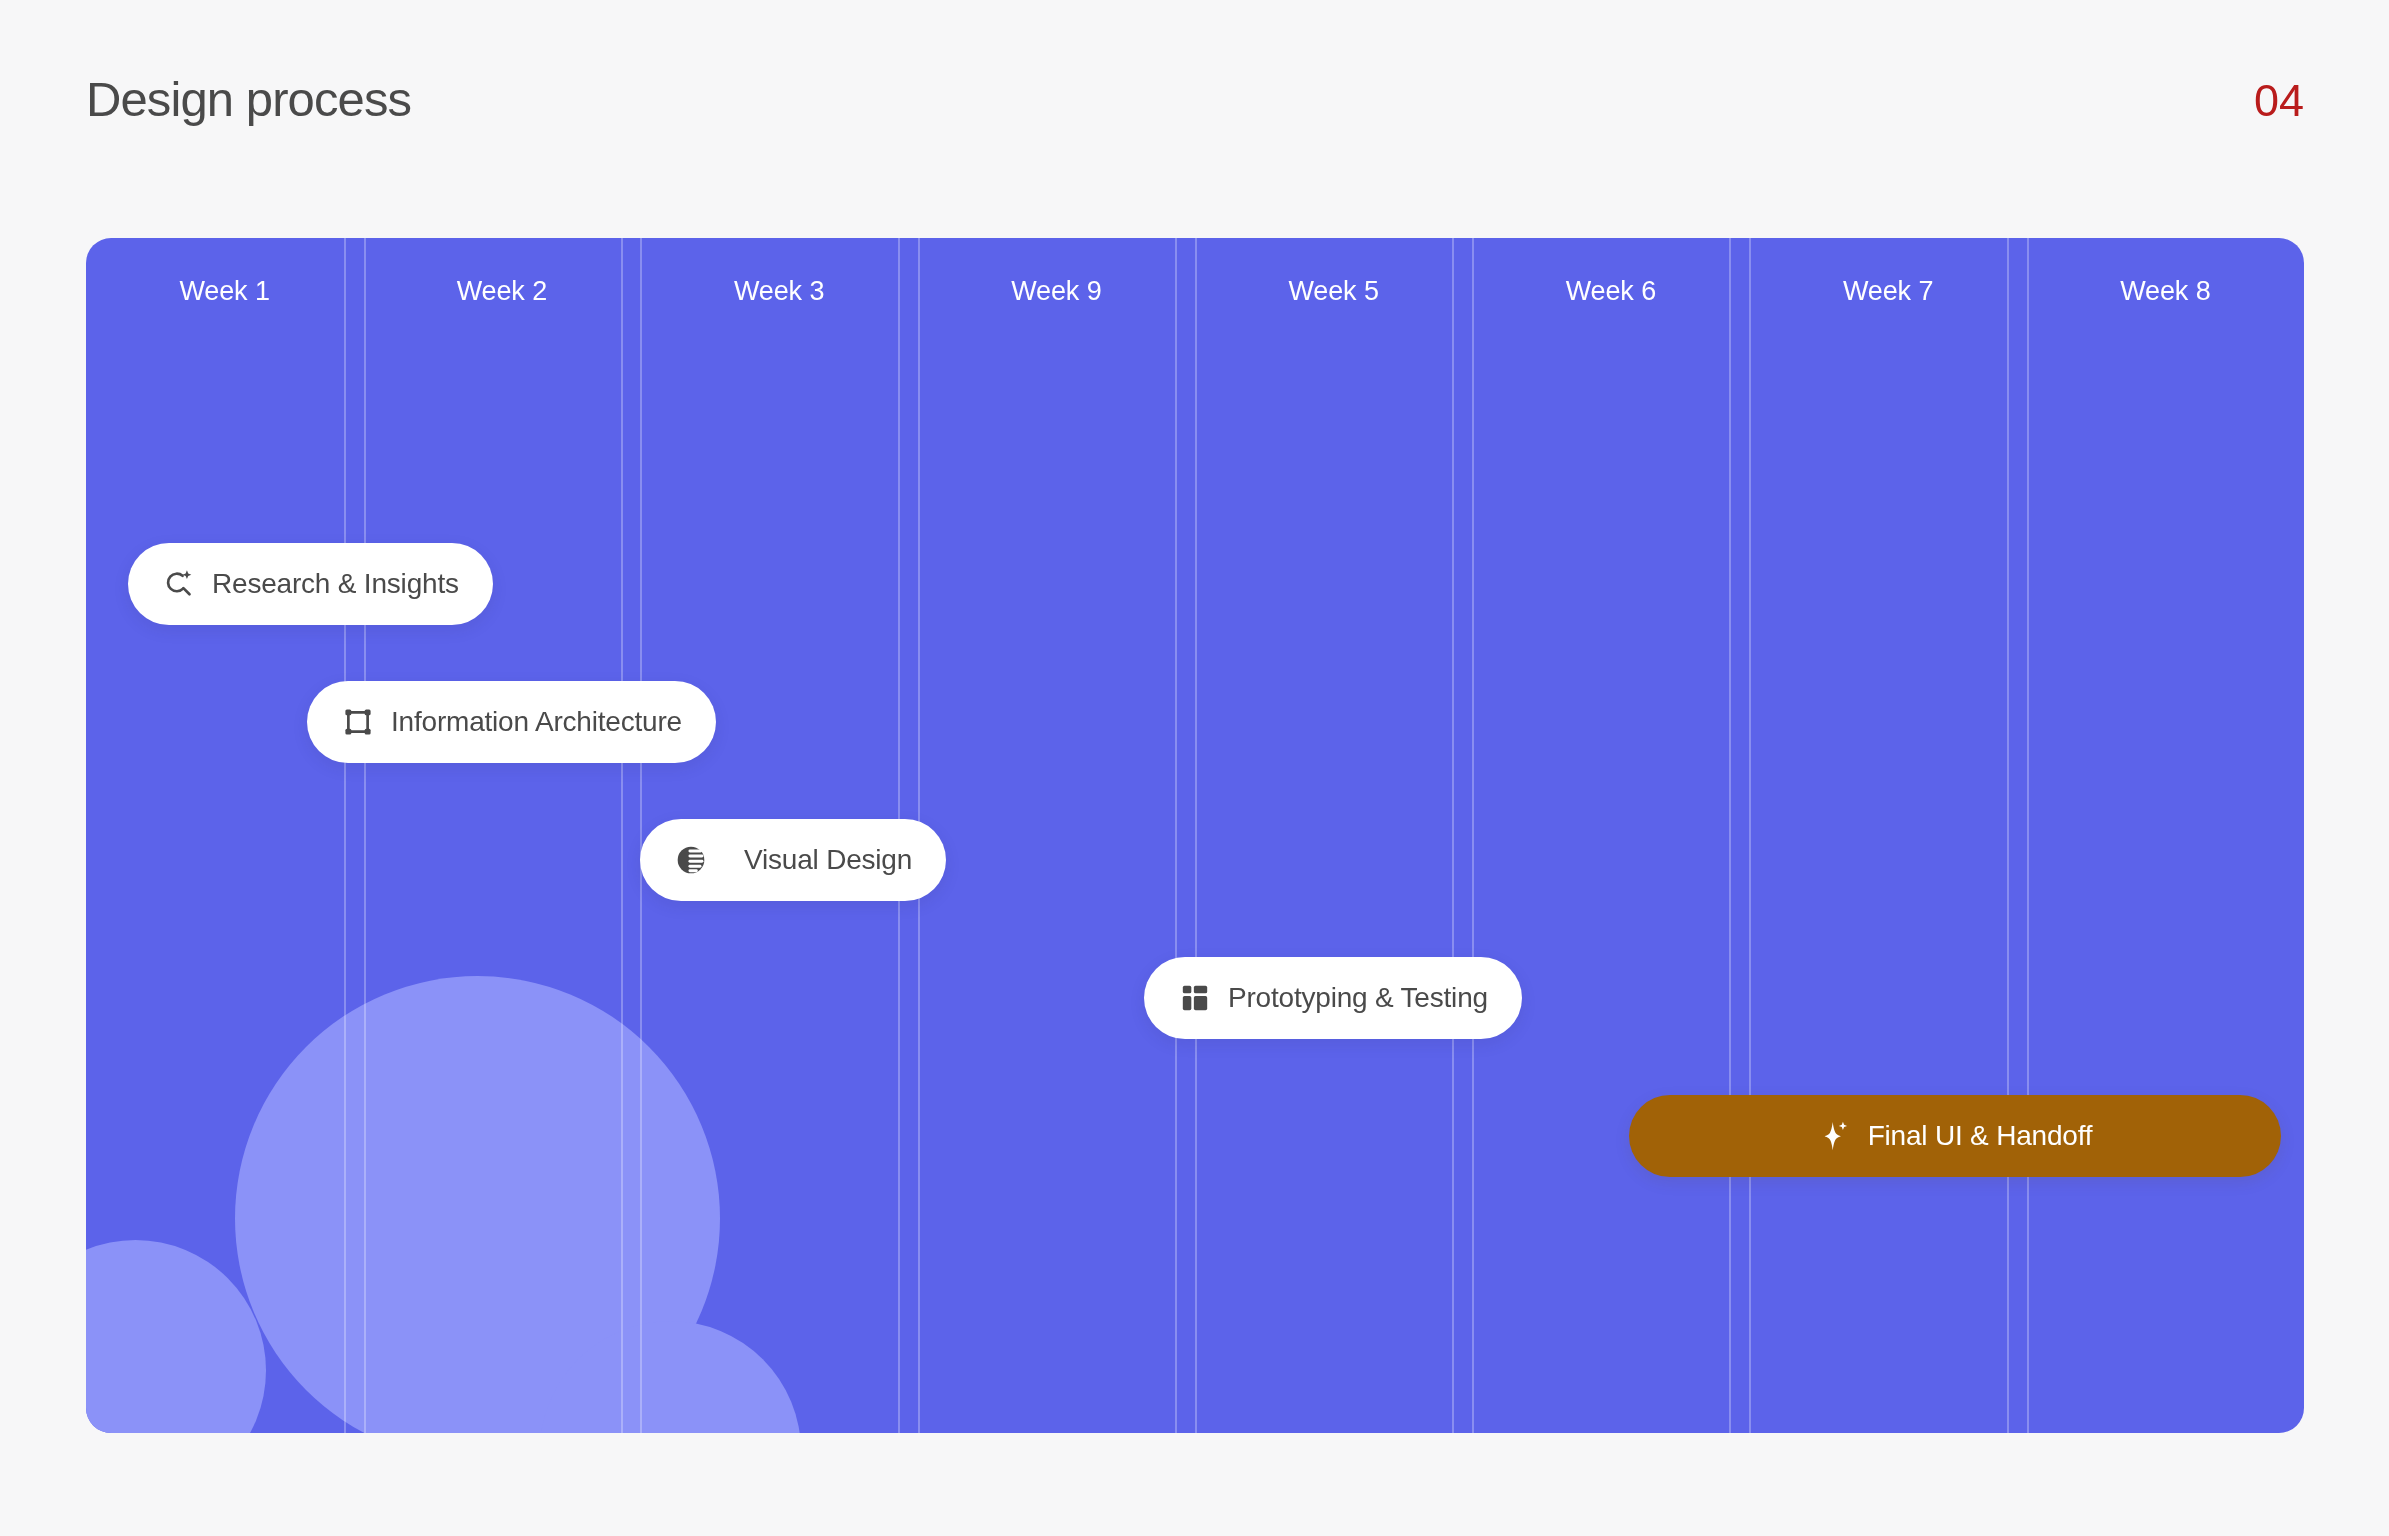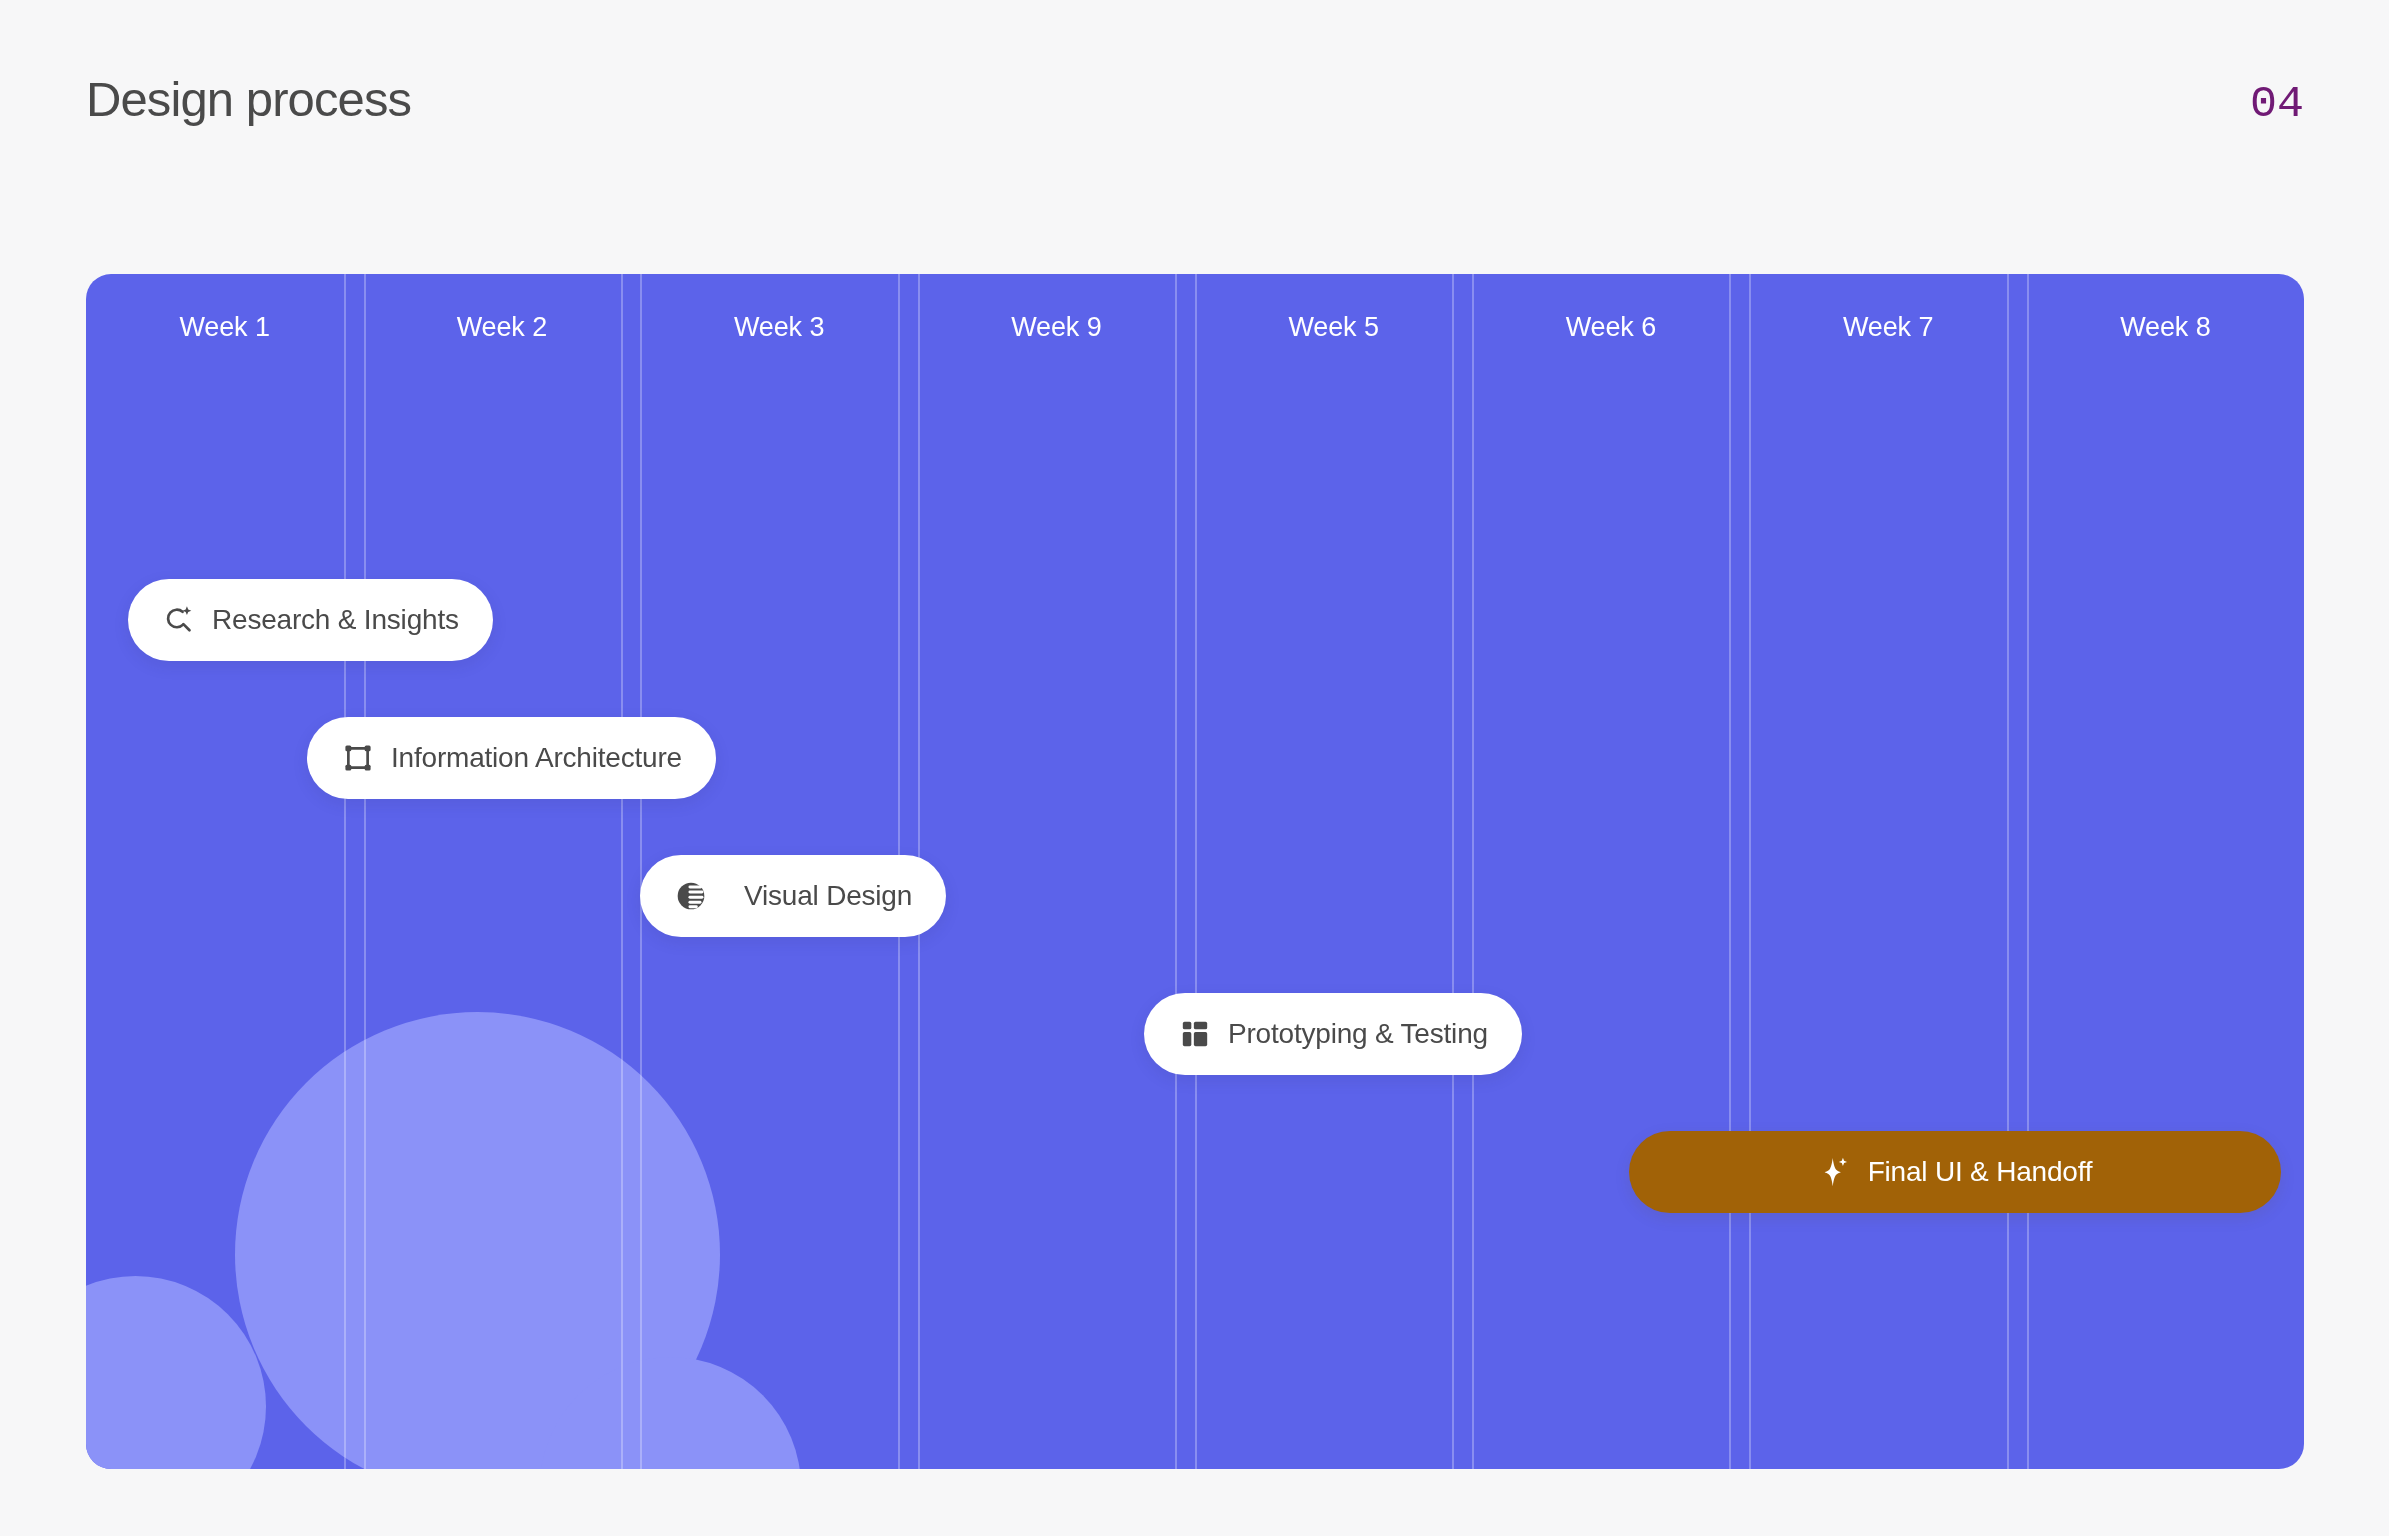--- a/index.html
+++ b/index.html
@@ -15,32 +15,31 @@
   
   .slide-header{
     position:absolute; left:86px; top:75px; width:2218px;
     display:flex; align-items:baseline; justify-content:space-between;
   }
   .page-title{
     font-size:49px; font-weight:400; color:#4A4A4A;
     letter-spacing:-0.9px; line-height:1;
   }
   .page-number{
-    font-size:45px; font-weight:400; color:#701a75;
-    letter-spacing:0px; line-height:1;font-family:Liberation Mono, monospace;
+    font-size:45px; font-weight:400; color:#b91c1c;
+    letter-spacing:0px; line-height:1;
   }
 
   
   .timeline-panel{
     position:absolute; left:86px; top:238px;
     width:2218px; height:1195px;
     background:#5C63EA;
     border-radius:25px;
     overflow:hidden;
-    margin-top:36px;
   }
 
   
   .blob{ position:absolute; border-radius:50%; background:#8B92F8; }
   .blob-large{ width:485px; height:485px; left:149px; top:738px; }
   .blob-small-left{ width:261px; height:261px; left:-81px; top:1002px; }
   .blob-small-right{ width:261px; height:261px; left:454px; top:1083px; }
 
   
   .grid-lines{ position:absolute; inset:0; }

